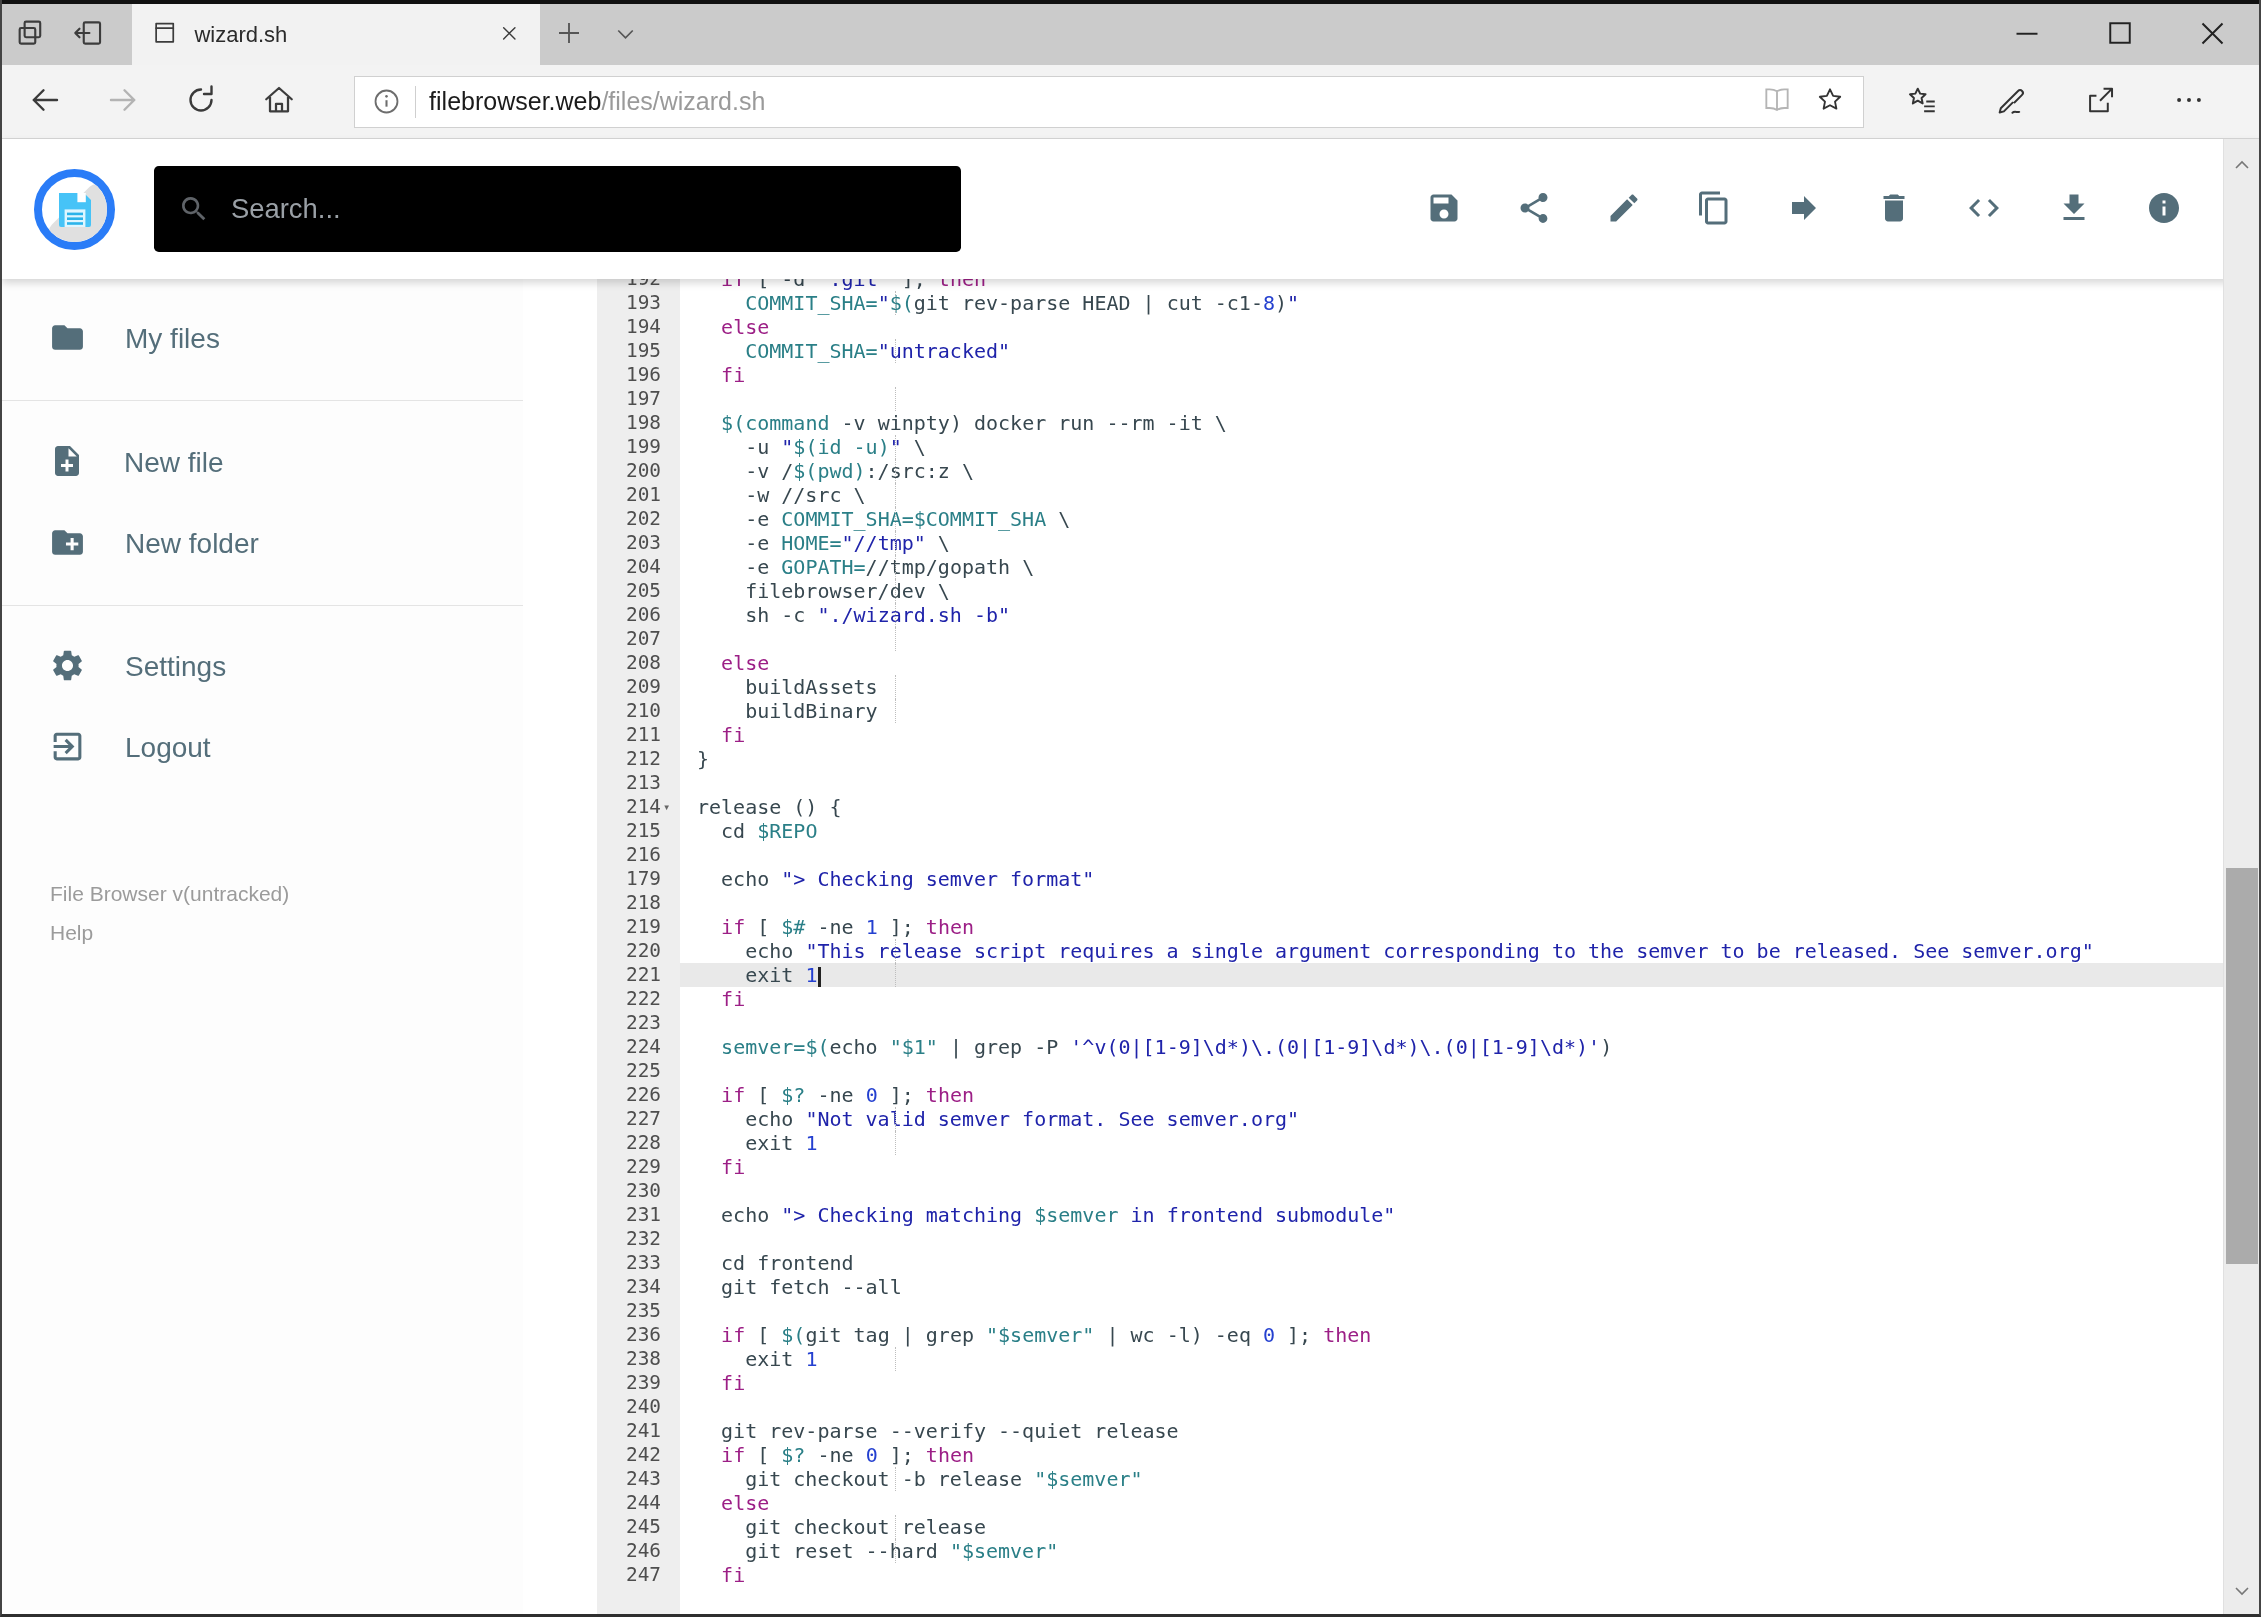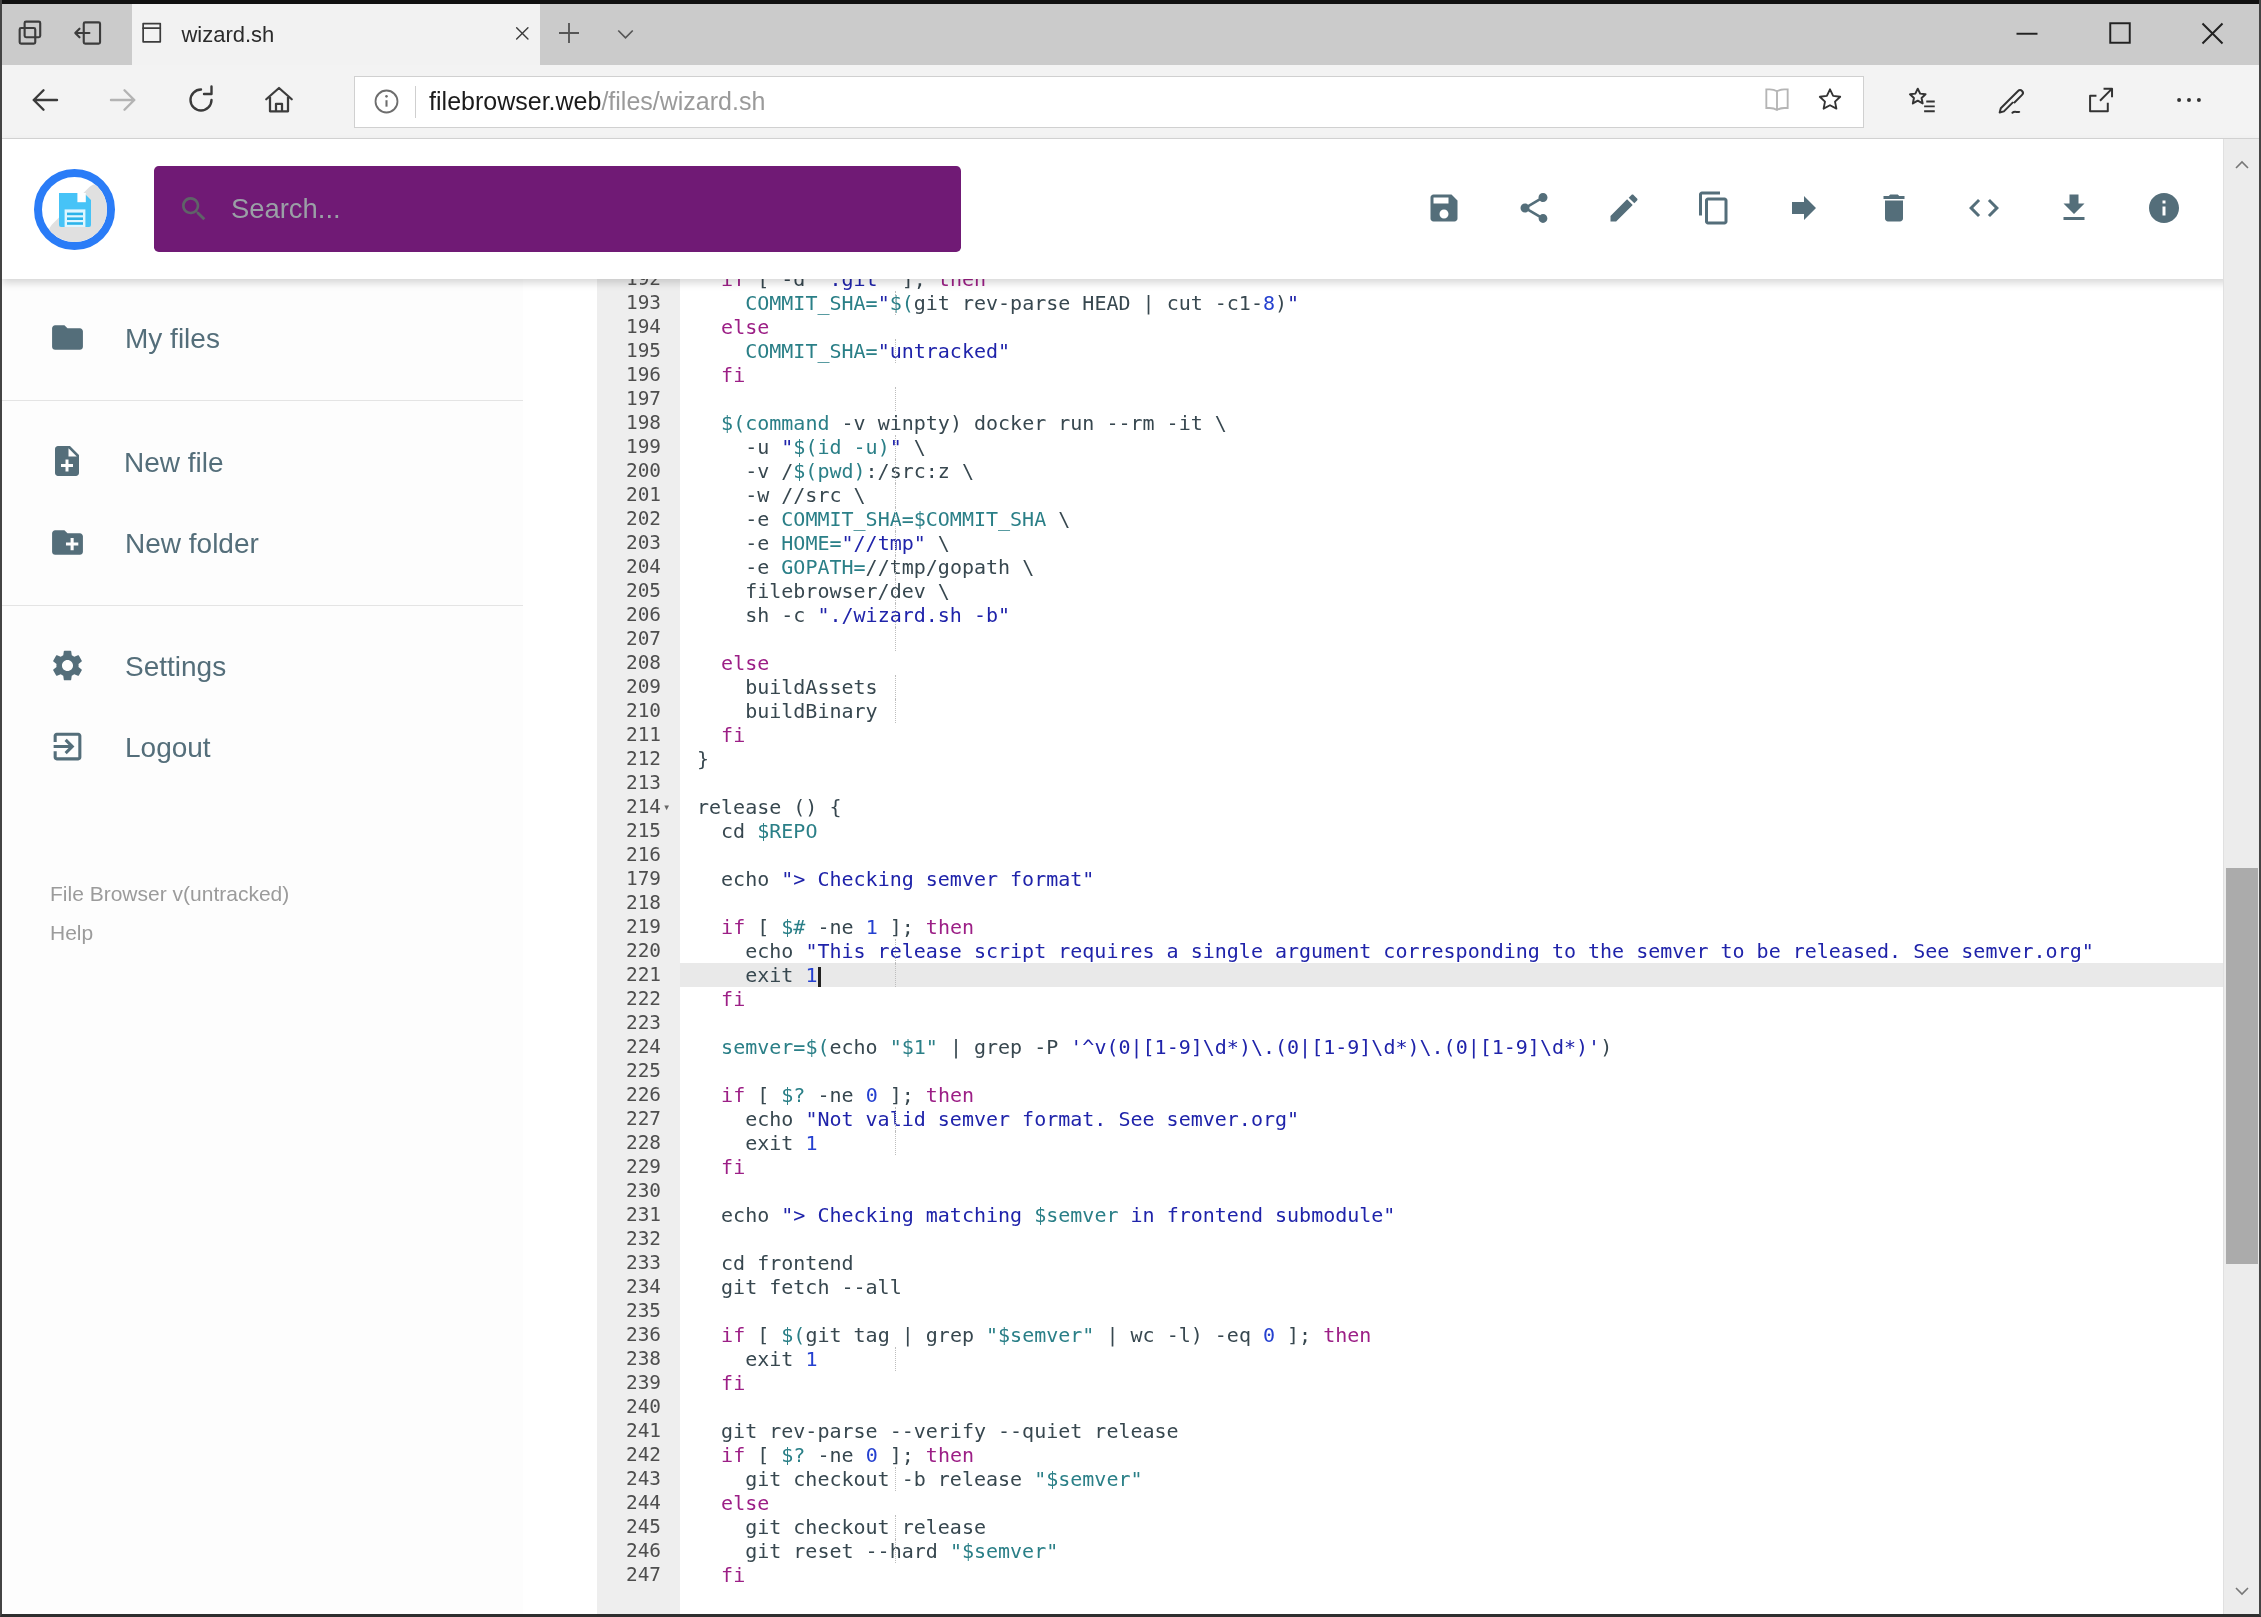--- a/index.html
+++ b/index.html
@@ -3,21 +3,21 @@
 <meta charset="utf-8">
 <style>
   html,body{margin:0;padding:0;background:#888;}
   *{box-sizing:border-box;}
   .screen{position:relative;width:2261px;height:1617px;background:#fff;overflow:hidden;
           border-left:2.4px solid #444;border-right:2.4px solid #444;border-bottom:3.2px solid #2e2e2e;
           font-family:"Liberation Sans",sans-serif;}
   
   .titlebar{position:absolute;left:0;top:0;right:0;height:65px;background:#cbcbcb;border-top:4px solid #111;display:flex;align-items:stretch;}
   .tb-btn{width:57px;display:flex;align-items:center;justify-content:center;cursor:pointer;}
-  .tab{width:408px;margin-left:16px;background:#f2f2f2;display:flex;align-items:center;padding:0 6px;gap:16px;}
+  .tab{width:408px;margin-left:16px;background:#f2f2f2;display:flex;align-items:center;padding:0 19px;gap:16px;}
   .tab-title{font-size:22px;color:#2b2b2b;flex:1;white-space:nowrap;overflow:hidden;}
   .tab-actions{display:flex;align-items:center;}
   .win-controls{margin-left:auto;display:flex;align-items:center;}
   .win-btn{width:93px;height:100%;display:flex;align-items:center;justify-content:center;cursor:pointer;}
   
   .navbar{position:absolute;left:0;top:65px;right:0;height:74px;background:#f3f3f3;border-bottom:0.8px solid #d6d6d6;display:flex;align-items:center;padding:0 4px;}
   .nav-ic{width:78px;display:flex;align-items:center;justify-content:center;cursor:pointer;}
   .urlbox{height:52px;width:1510px;margin-left:36px;background:#fff;border:0.8px solid #d0d0d0;display:flex;align-items:center;padding:0 6.5px 0 11.3px;}
   .url-info{display:flex;align-items:center;padding:0 13px 0 4.8px;border-right:0.8px solid #cfcfcf;height:32px;}
   .url-text{font-size:25px;margin-left:13px;flex:1;white-space:nowrap;overflow:hidden;}
@@ -25,21 +25,21 @@
   .url-path{color:#9a9a9a;}
   .url-ic{width:53px;display:flex;align-items:center;justify-content:center;cursor:pointer;height:100%;}
   .bar-right{display:flex;align-items:center;margin-left:24px;gap:21px;}
   .bar-ic{width:68px;display:flex;align-items:center;justify-content:center;cursor:pointer;}
   
   .appbar{position:absolute;left:0;top:139px;right:0;height:140px;background:#fff;z-index:20;
           box-shadow:0 4px 8px rgba(0,0,0,.16);display:flex;align-items:center;padding:0 77px 0 32px;}
   .logo{width:81px;height:81px;border-radius:50%;border:8px solid #2a7cf7;background:#fff;position:relative;display:flex;align-items:center;justify-content:center;overflow:hidden;flex:0 0 auto;}
   .logo::before{content:"";position:absolute;left:18px;top:18px;width:73px;height:73px;background:#e0e0e0;border-radius:9.7px;transform:rotate(45deg);}
   .logo svg{position:relative;}
-  .searchbox{width:807px;height:86px;background:#701a75;border-radius:4.8px;margin-left:39px;display:flex;align-items:center;padding:0 24px;cursor:text;}
+  .searchbox{width:807px;height:86px;background:#000000;border-radius:4.8px;margin-left:39px;display:flex;align-items:center;padding:0 24px;cursor:text;}
   .search-ph{font-size:27.4px;color:#9aa0a6;margin-left:21px;}
   .toolbar{margin-left:auto;display:flex;align-items:center;gap:53px;}
   .tool-btn{width:37px;height:37px;display:flex;align-items:center;justify-content:center;cursor:pointer;}
   
   .content{position:absolute;left:0;top:279px;right:0;bottom:0;display:flex;background:#fff;}
   .sidebar{width:521px;flex:0 0 auto;background:#fdfdfd;padding-top:19.4px;}
   .sb-item{height:81px;display:flex;align-items:center;padding-left:47px;gap:39px;cursor:pointer;color:#546e7a;}
   .sb-item span.lbl{font-size:28px;}
   .sb-divider{height:0.8px;background:#e4e4e4;margin:21px 0;}
   .sb-footer{margin-top:85px;padding-left:48px;font-size:21px;color:#9b9b9b;line-height:39px;}

